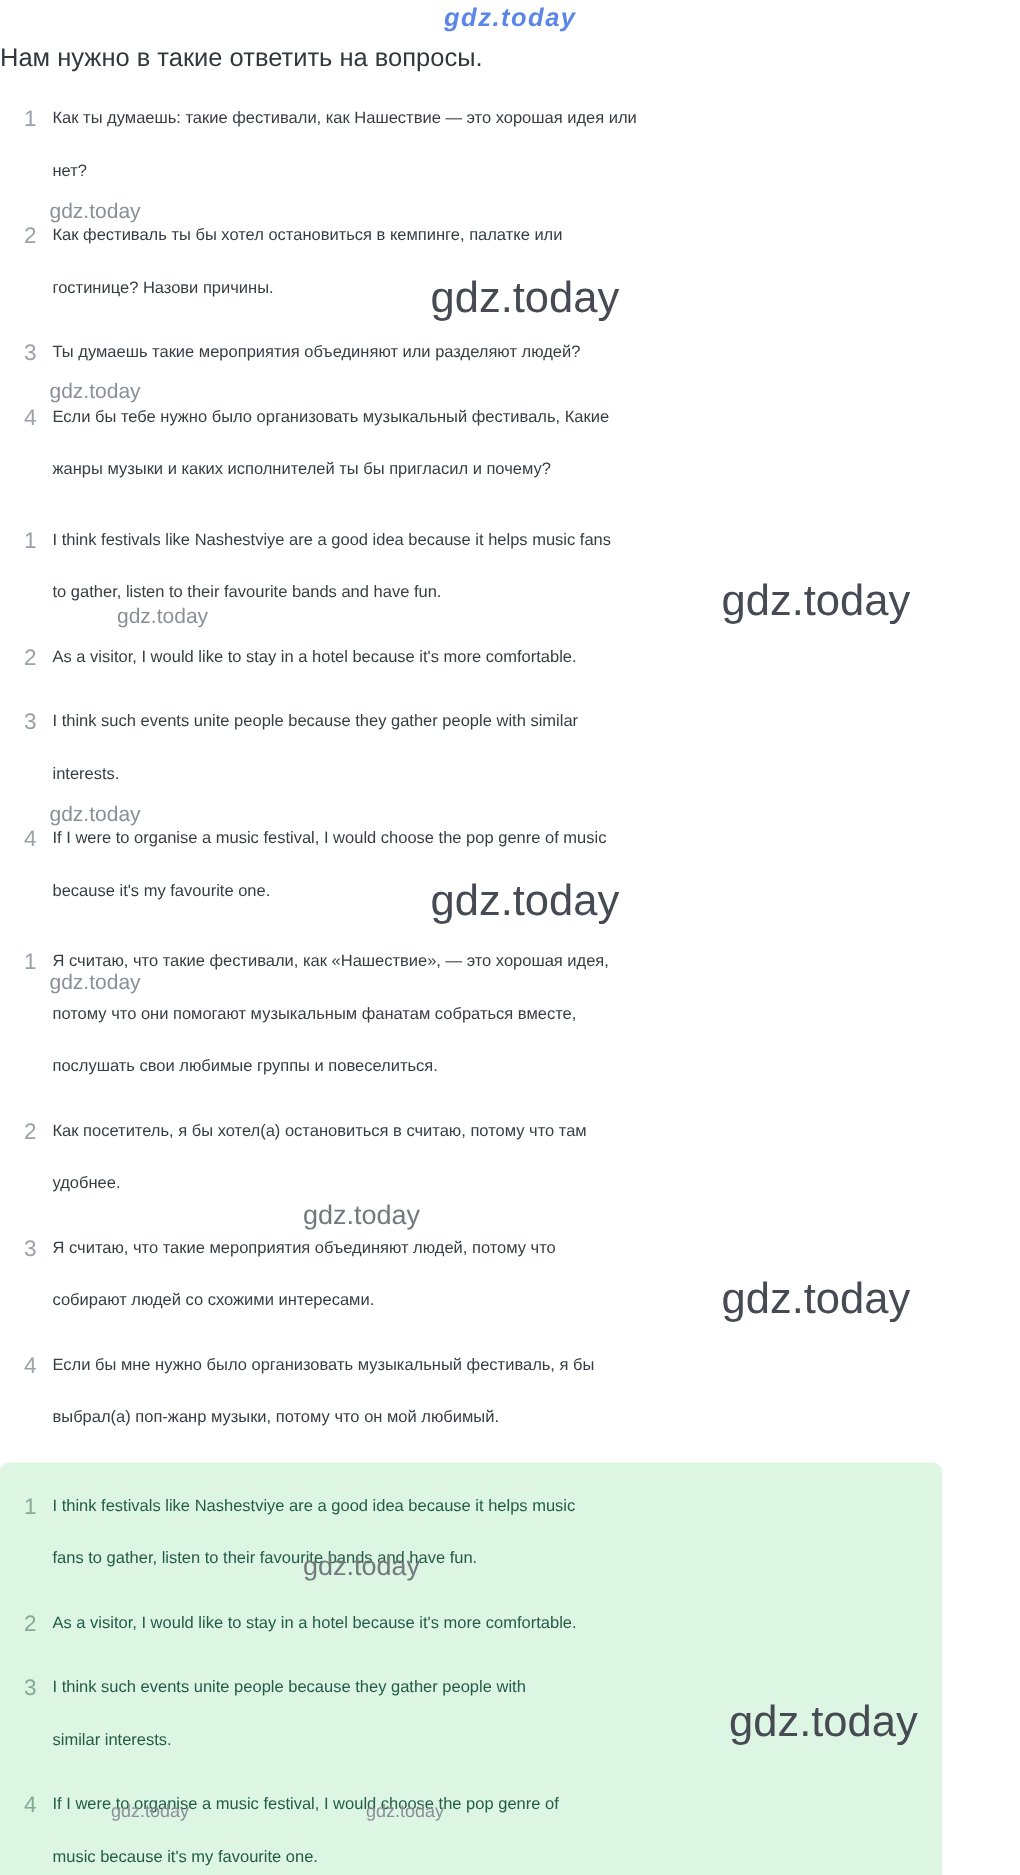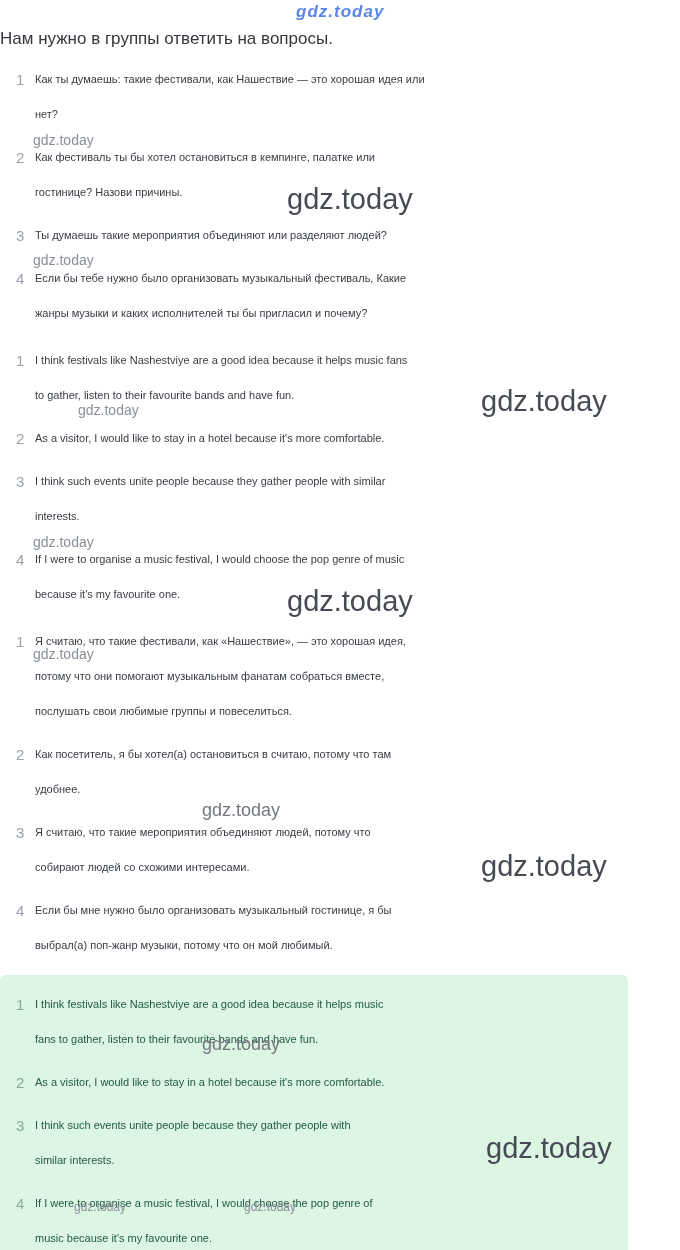--- a/index.html
+++ b/index.html
@@ -82,21 +82,21 @@
   <span class="wm wm-s" style="left:33px;top:534px">gdz.today</span>
   <span class="wm wm-l" style="left:287px;top:585px">gdz.today</span>
   <span class="wm wm-s" style="left:33px;top:646px">gdz.today</span>
   <span class="wm wm-m" style="left:202px;top:800px">gdz.today</span>
   <span class="wm wm-l" style="left:481px;top:850px">gdz.today</span>
   <span class="wm wm-m" style="left:202px;top:1034px">gdz.today</span>
   <span class="wm wm-l" style="left:486px;top:1132px">gdz.today</span>
   <span class="wm wm-xs" style="left:74px;top:1200px">gdz.today</span>
   <span class="wm wm-xs" style="left:244px;top:1200px">gdz.today</span>
 
-  <p class="intro">Нам нужно в группы ответить на вопросы.</p>
+  <p class="intro">Нам нужно в такие ответить на вопросы.</p>
 
   <div class="section">
     <div class="item">
       <span class="num">1</span>
       <span class="txt">Как ты думаешь: такие фестивали, как Нашествие — это хорошая идея или
 нет?</span>
     </div>
     <div class="item">
       <span class="num">2</span>
       <span class="txt">Как фестиваль ты бы хотел остановиться в кемпинге, палатке или
@@ -147,21 +147,21 @@
       <span class="txt">Как посетитель, я бы хотел(а) остановиться в считаю, потому что там
 удобнее.</span>
     </div>
     <div class="item">
       <span class="num">3</span>
       <span class="txt">Я считаю, что такие мероприятия объединяют людей, потому что
 собирают людей со схожими интересами.</span>
     </div>
     <div class="item">
       <span class="num">4</span>
-      <span class="txt">Если бы мне нужно было организовать музыкальный гостинице, я бы
+      <span class="txt">Если бы мне нужно было организовать музыкальный фестиваль, я бы
 выбрал(а) поп-жанр музыки, потому что он мой любимый.</span>
     </div>
   </div>
 
   <div class="hl-block">
     <div class="item">
       <span class="num">1</span>
       <span class="txt">I think festivals like Nashestviye are a good idea because it helps music
 fans to gather, listen to their favourite bands and have fun.</span>
     </div>

